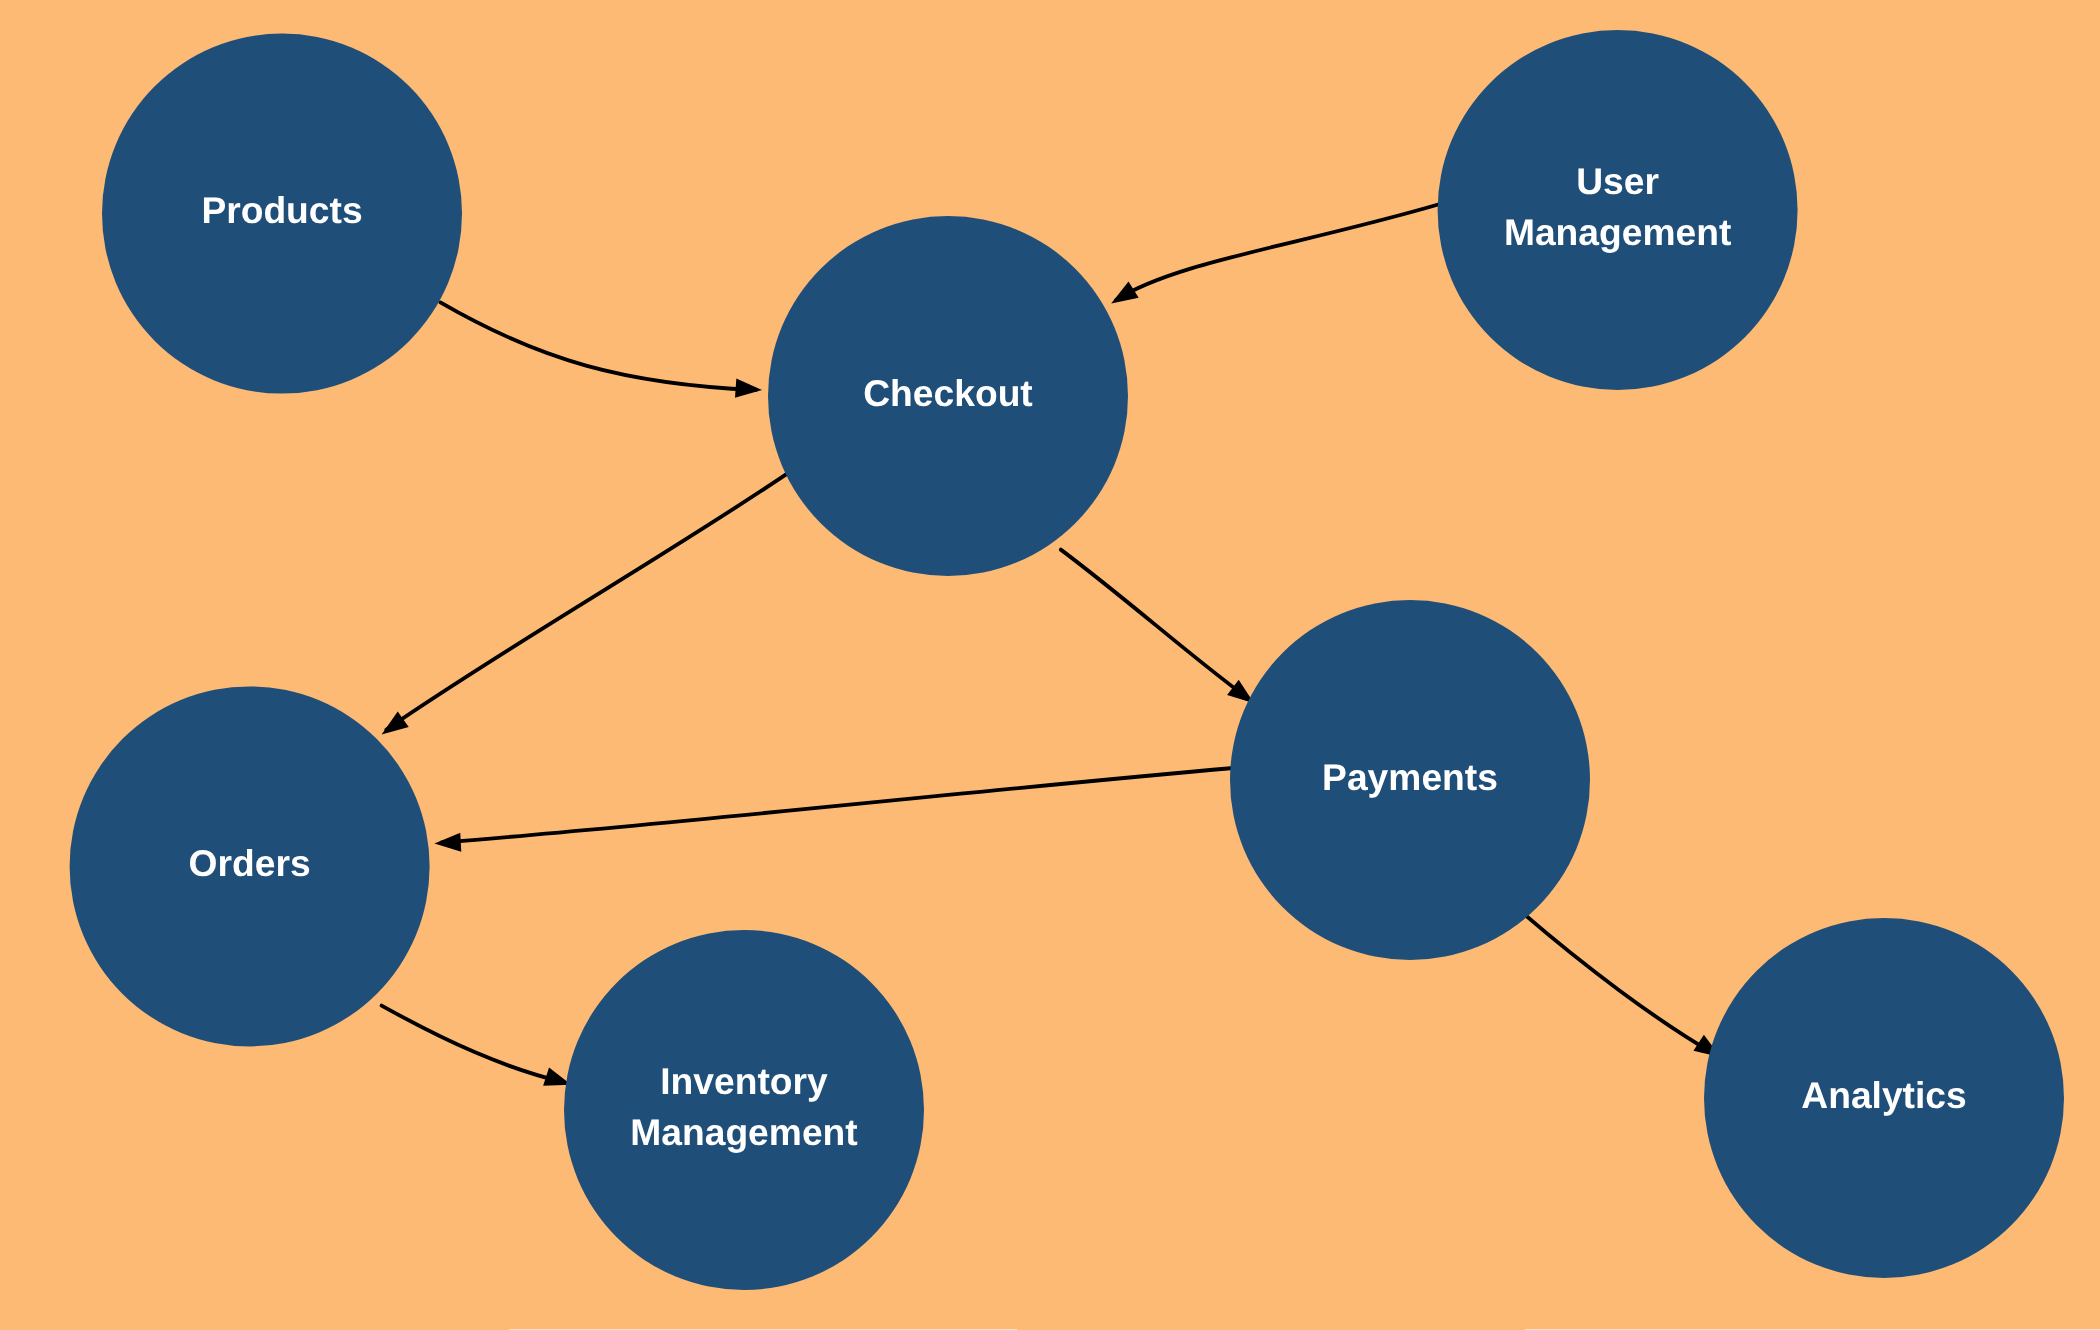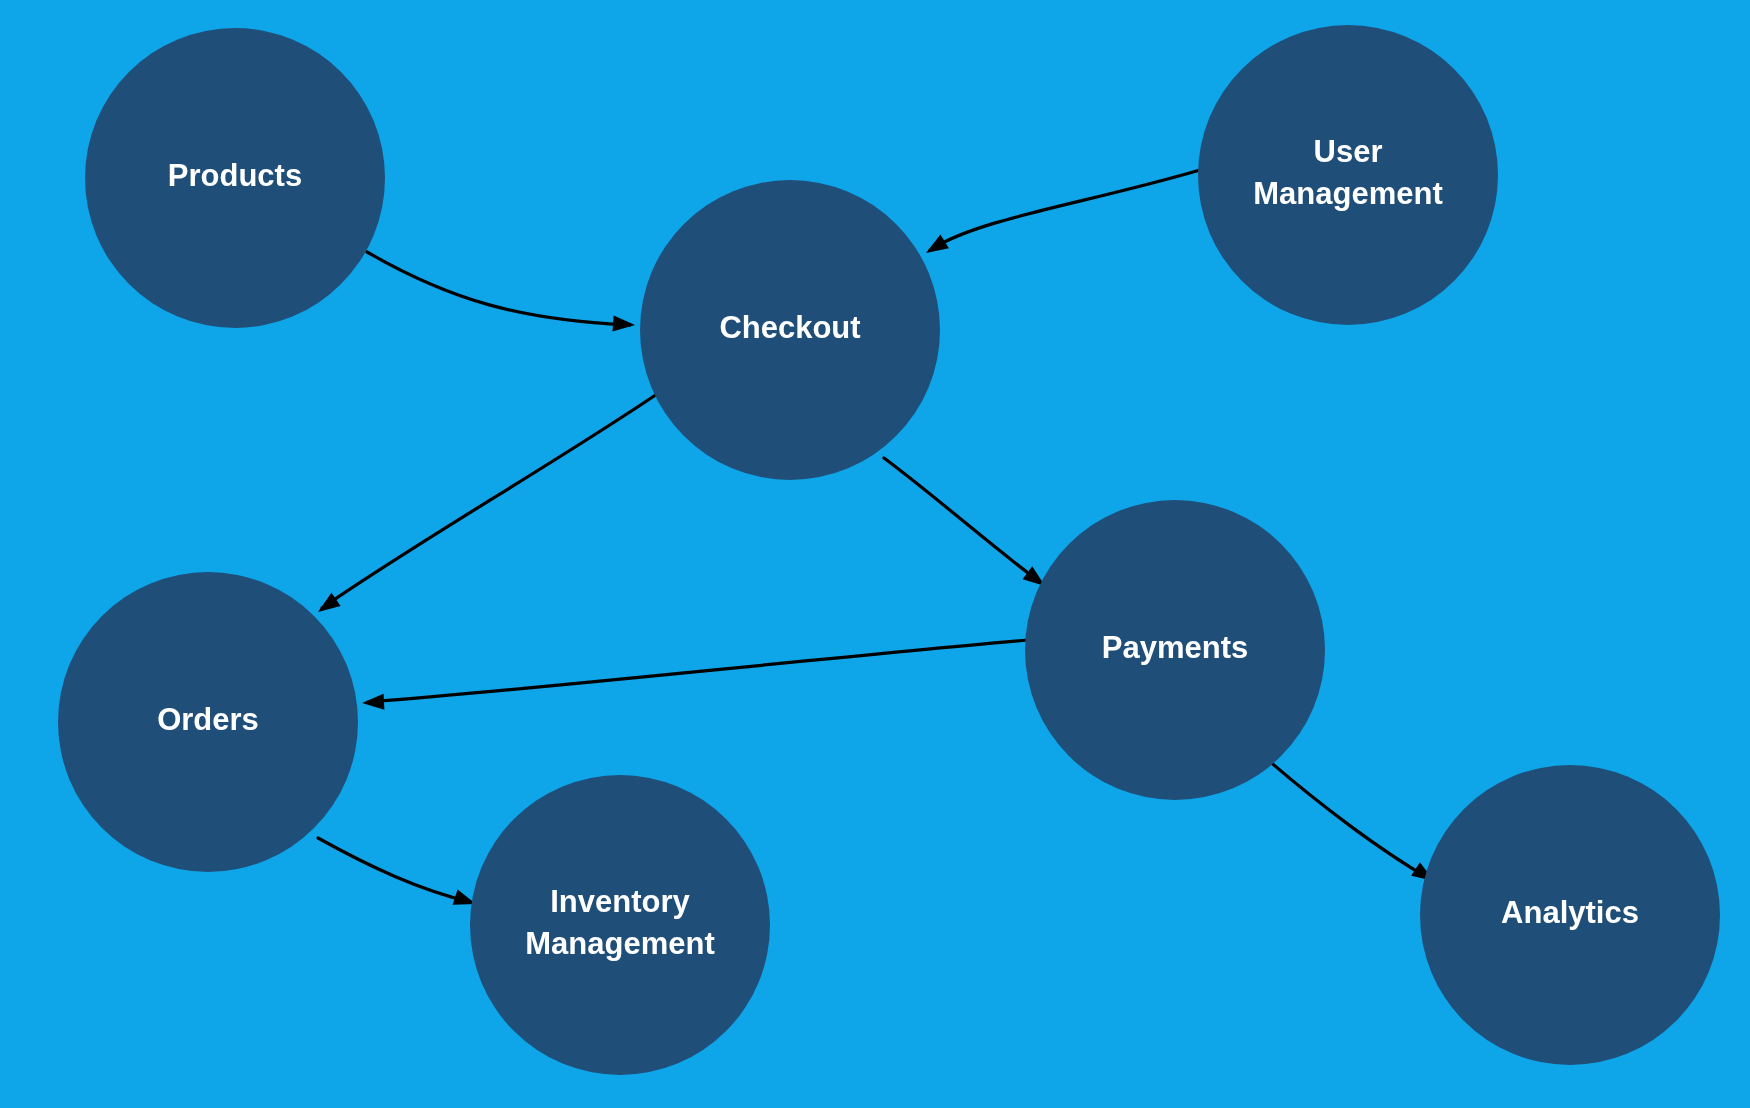--- a/index.html
+++ b/index.html
@@ -7,21 +7,21 @@
     padding: 0;
     background: #ffffff;
   }
   body {
     font-family: "Liberation Sans", sans-serif;
   }
   #canvas {
     position: relative;
     width: 1750px;
     height: 1108px;
-    background: #0ea5e9;
+    background: #fdba74;
     overflow: hidden;
   }
   #graph-svg {
     position: absolute;
     inset: 0;
     width: 1750px;
     height: 1108px;
     display: block;
   }
   .node-circle {

